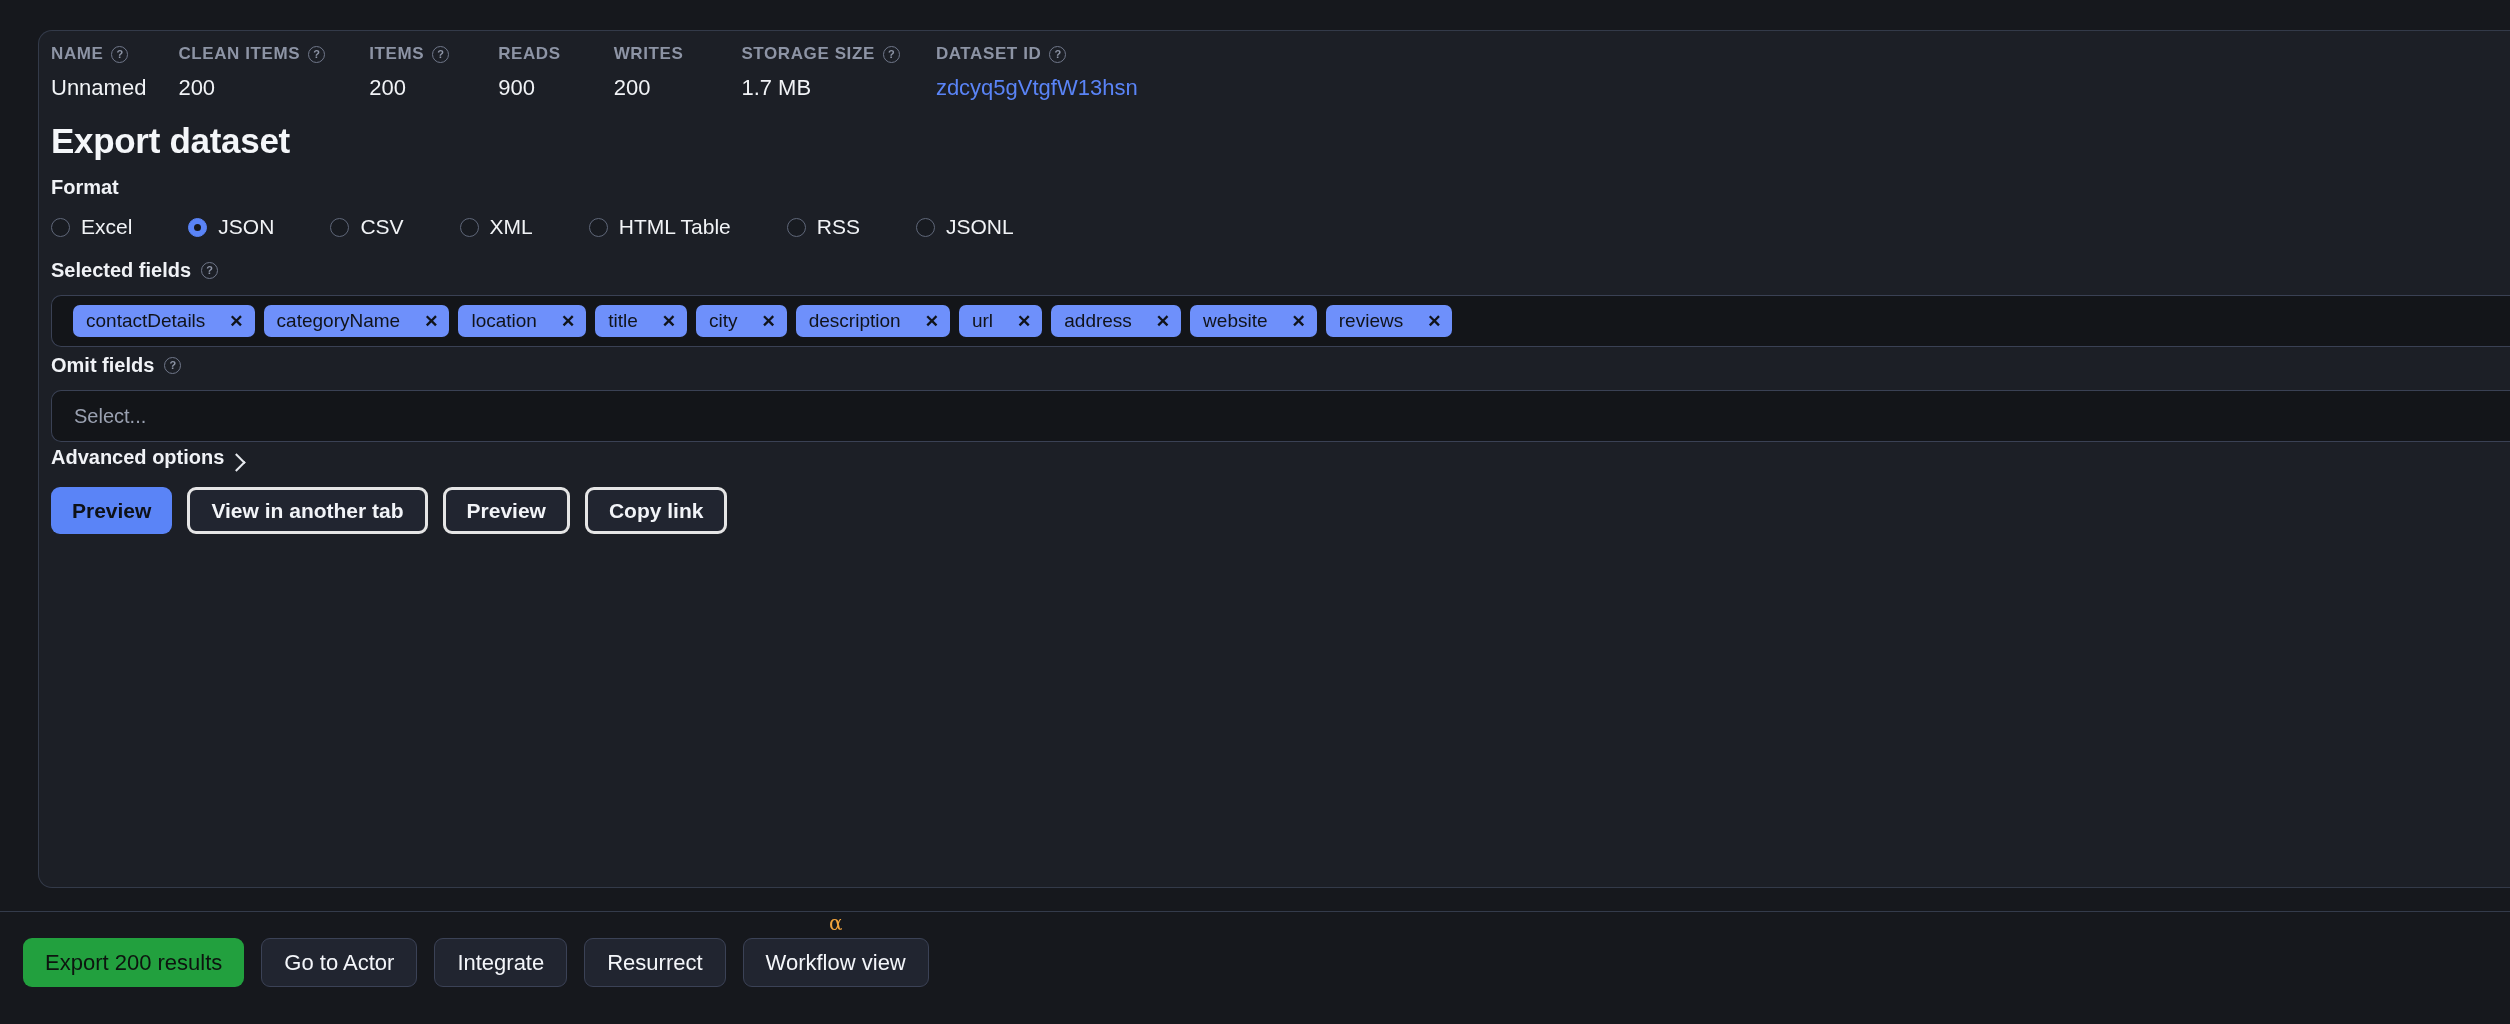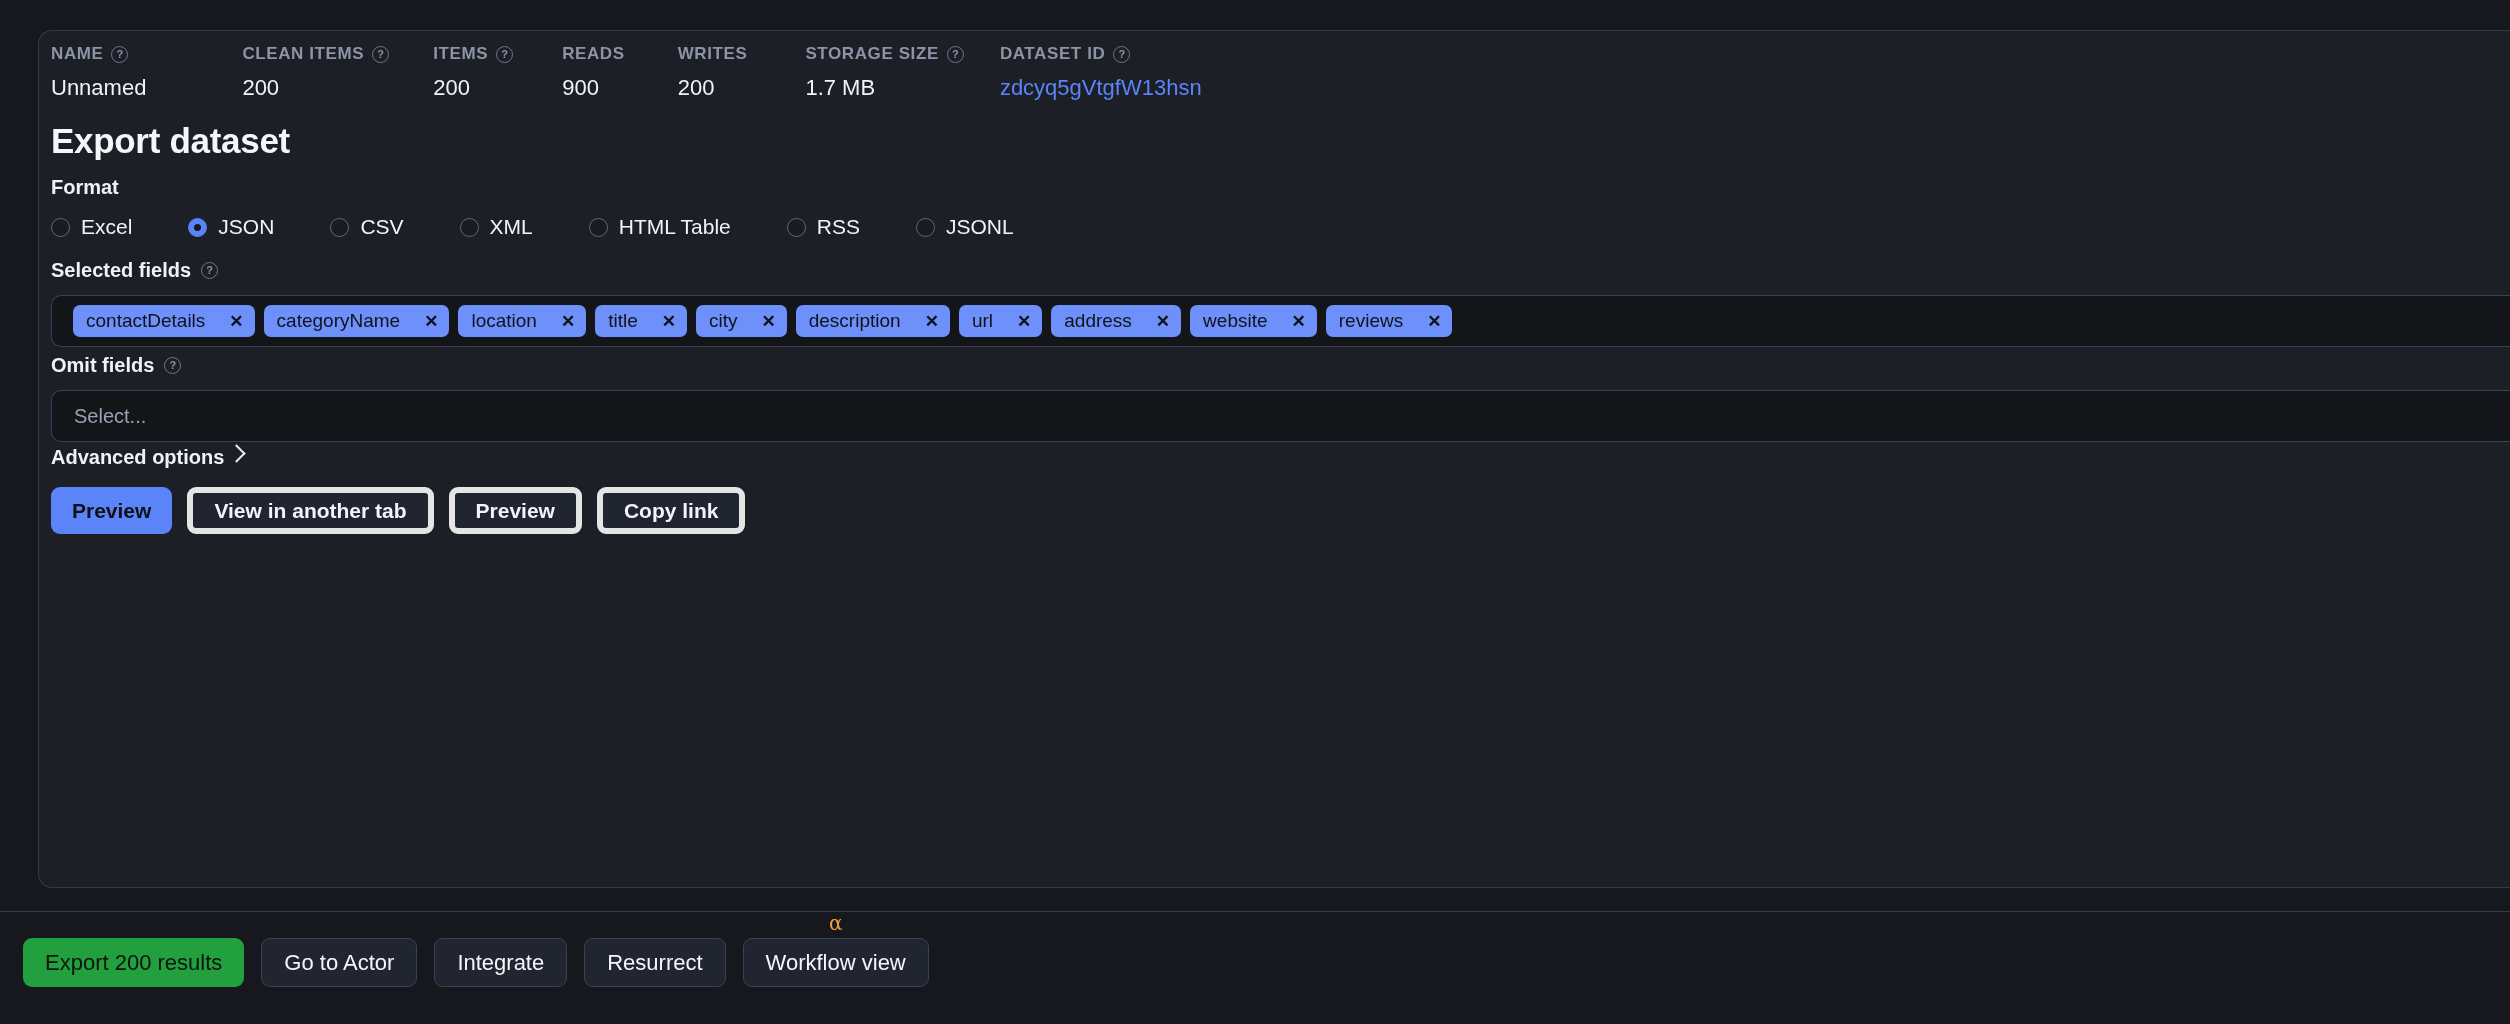--- a/index.html
+++ b/index.html
@@ -175,21 +175,21 @@
     padding-left: 22px;
   }
   .select-ph { font-size: 20px; color: #9aa1b1; }
 
   
   .advanced {
     position: absolute;
     left: 12px;
     top: 415px;
     display: flex;
-    align-items: flex-start;
+    align-items: flex-end;
     gap: 6px;
     cursor: pointer;
   }
   .chev {
     width: 13px; height: 13px;
     border-right: 2.4px solid #e6e9ee;
     border-top: 2.4px solid #e6e9ee;
     transform: rotate(45deg);
     margin-top: 1px;
   }
@@ -211,21 +211,21 @@
     padding: 0 21px;
     font-size: 21px;
     font-weight: bold;
     cursor: pointer;
     white-space: nowrap;
   }
   .btn-primary { background: #5a84f7; color: #0e1117; }
   .btn-ghost {
     background: #212530;
     color: #f2f4f8;
-    border: 6px solid #e5e5e5;
+    border: 3px solid #e5e5e5;
   }
 
   
   .divider {
     position: absolute;
     left: 0; top: 911px;
     width: 2510px; height: 1px;
     background: #343b4b;
   }
   .bottombar {
@@ -263,21 +263,21 @@
     font-size: 20px;
     font-family: "DejaVu Serif", serif;
   }
 </style>
 </head>
 <body>
 
 <div class="card">
 
   <div class="stats" id="stats">
-      <div class="stat" style="margin-right: 96px;">
+      <div class="stat" style="margin-right: 32px;">
         <div class="stat-head">
           <span class="stat-label">NAME</span>
           <span class="qmark">?</span>
         </div>
         <div class="stat-value">Unnamed</div>
       </div>
       <div class="stat" style="margin-right: 44px;">
         <div class="stat-head">
           <span class="stat-label">CLEAN ITEMS</span>
           <span class="qmark">?</span>

